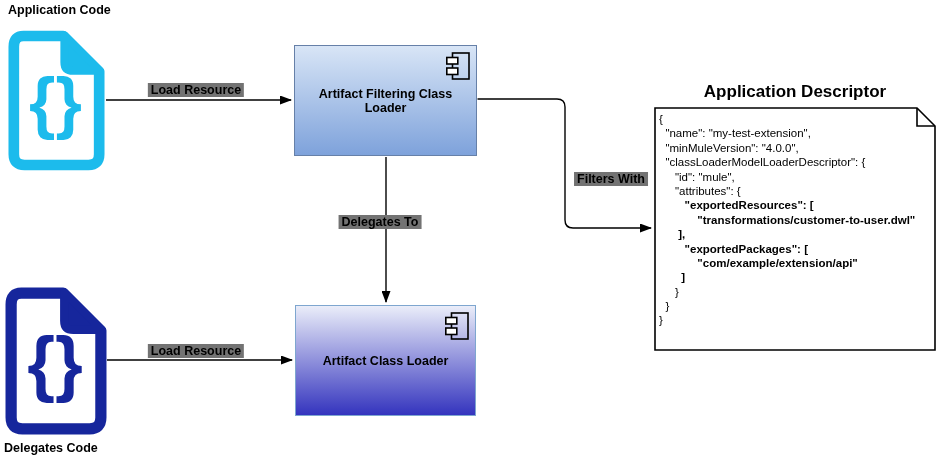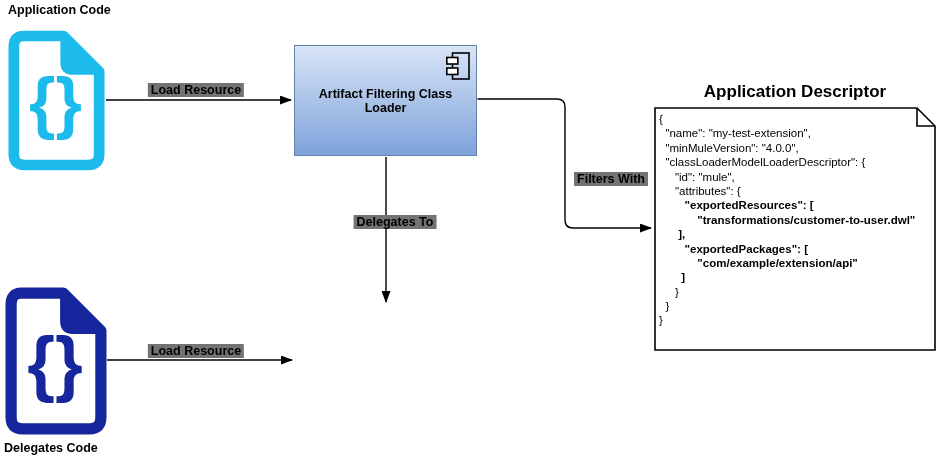--- a/index.html
+++ b/index.html
@@ -91,23 +91,31 @@
 
   <div class="box box-filtering">
     <span class="box-title">Artifact Filtering Class Loader</span>
     <svg class="component-icon" width="24" height="28" viewBox="0 0 24 28">
       <rect x="6.5" y="1" width="16.5" height="26" fill="none" stroke="#000" stroke-width="1.6"></rect>
       <rect x="0.8" y="5.5" width="11" height="6.5" fill="#fff" stroke="#000" stroke-width="1.6"></rect>
       <rect x="0.8" y="16" width="11" height="6.5" fill="#fff" stroke="#000" stroke-width="1.6"></rect>
     </svg>
   </div>
 
+  <div class="box box-artifact">
+    <span class="box-title">Artifact Class Loader</span>
+    <svg class="component-icon" width="24" height="28" viewBox="0 0 24 28">
+      <rect x="6.5" y="1" width="16.5" height="26" fill="none" stroke="#000" stroke-width="1.6"></rect>
+      <rect x="0.8" y="5.5" width="11" height="6.5" fill="#fff" stroke="#000" stroke-width="1.6"></rect>
+      <rect x="0.8" y="16" width="11" height="6.5" fill="#fff" stroke="#000" stroke-width="1.6"></rect>
+    </svg>
+  </div>
 
   <div class="edge-label" style="left:196px;top:90px;">Load Resource</div>
-  <div class="edge-label" style="left:395px;top:222px;">Delegates To</div>
+  <div class="edge-label" style="left:380px;top:222px;">Delegates To</div>
   <div class="edge-label" style="left:196px;top:351px;">Load Resource</div>
   <div class="edge-label" style="left:570px;top:179px;margin-left:41px;">Filters With</div>
 
   <div class="doc-title">Application Descriptor</div>
 
   <svg class="document" width="282" height="244" viewBox="0 0 282 244">
     <path d="M1,1 H263 L281,19 V243 H1 Z" fill="#fff" stroke="#000" stroke-width="1.6"></path>
     <path d="M263,1 V19 H281" fill="none" stroke="#000" stroke-width="1.6"></path>
   </svg>
 

